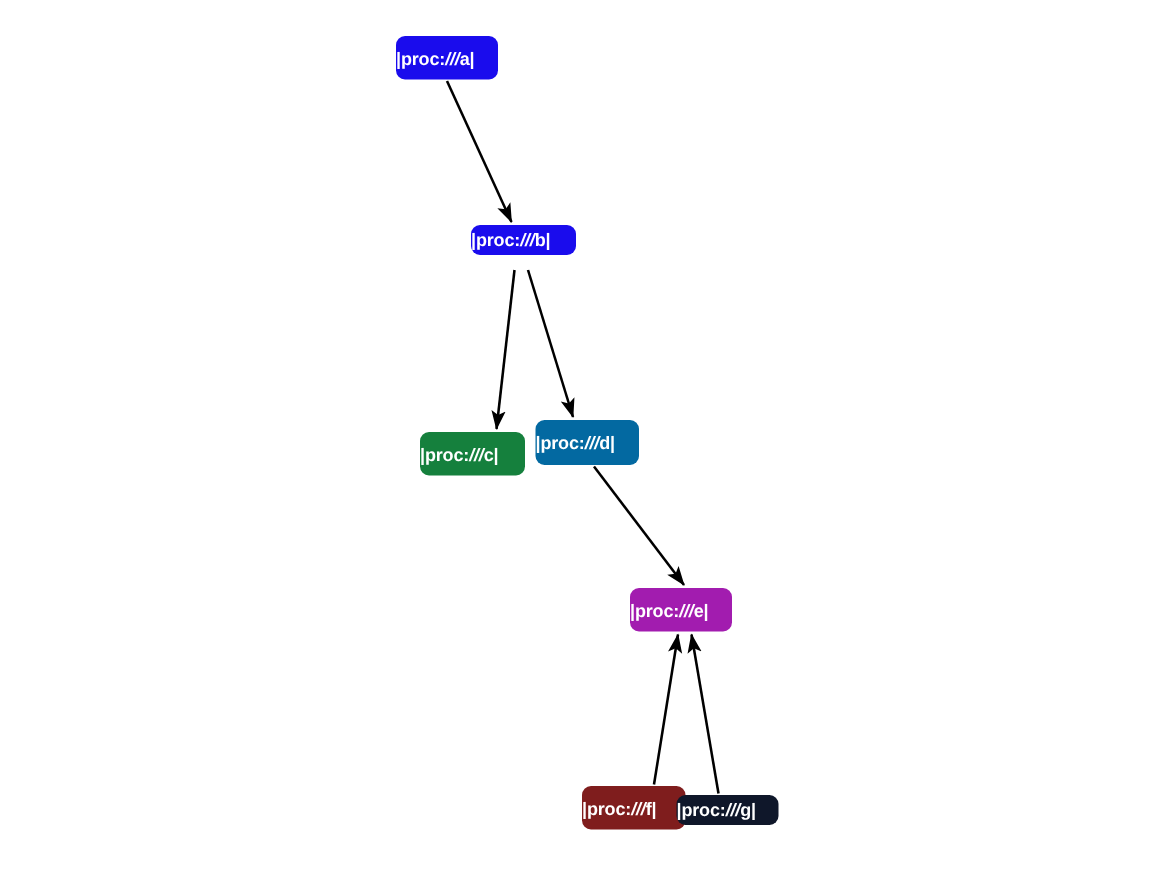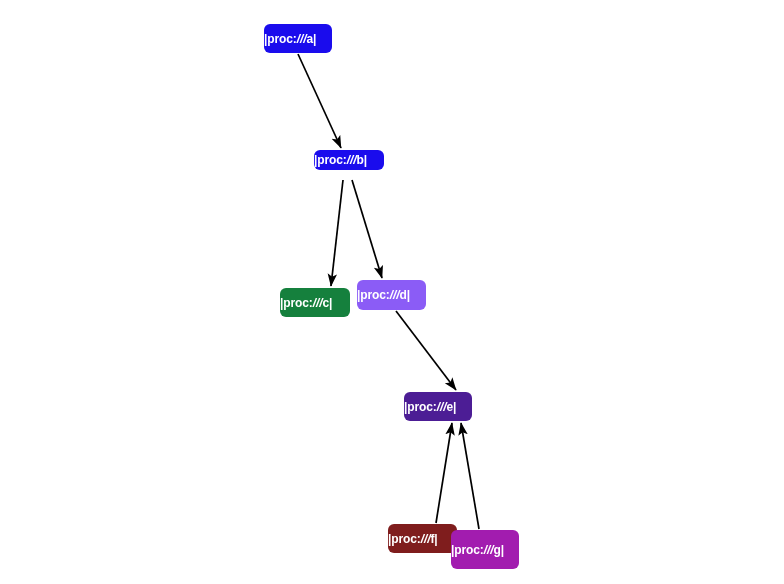--- a/index.html
+++ b/index.html
@@ -77,29 +77,29 @@
   </div>
 
   <div class="node" style="left: 314px; top: 150px; width: 70px; height: 20px; background: rgb(26, 12, 237); border-radius: 6px;">
     <span class="node-label"><span>|proc:</span><span class="scheme-sep">///</span><span>b|</span></span>
   </div>
 
   <div class="node" style="left: 280px; top: 288px; width: 70px; height: 29px; background: #15803d; border-radius: 6px;">
     <span class="node-label"><span>|proc:</span><span class="scheme-sep">///</span><span>c|</span></span>
   </div>
 
-  <div class="node" style="left: 357px; top: 280px; width: 69px; height: 30px; background: #8b5cf6; border-radius: 6px;">
+  <div class="node" style="left: 357px; top: 280px; width: 69px; height: 30px; background: #0369a1; border-radius: 6px;">
     <span class="node-label"><span>|proc:</span><span class="scheme-sep">///</span><span>d|</span></span>
   </div>
 
-  <div class="node" style="left: 404px; top: 392px; width: 68px; height: 29px; background: #4c1d95; border-radius: 6px;">
+  <div class="node" style="left: 420px; top: 392px; width: 68px; height: 29px; background: #a21caf; border-radius: 6px;">
     <span class="node-label"><span>|proc:</span><span class="scheme-sep">///</span><span>e|</span></span>
   </div>
 
   <div class="node" style="left: 388px; top: 524px; width: 69px; height: 29px; background: #7f1d1d; border-radius: 6px;">
     <span class="node-label"><span>|proc:</span><span class="scheme-sep">///</span><span>f|</span></span>
   </div>
 
-  <div class="node" style="left: 451px; top: 530px; width: 68px; height: 39px; background: #a21caf; border-radius: 6px;">
+  <div class="node" style="left: 451px; top: 530px; width: 68px; height: 20px; background: #0f172a; border-radius: 6px;">
     <span class="node-label"><span>|proc:</span><span class="scheme-sep">///</span><span>g|</span></span>
   </div>
 
 </div>
 
 </body></html>

